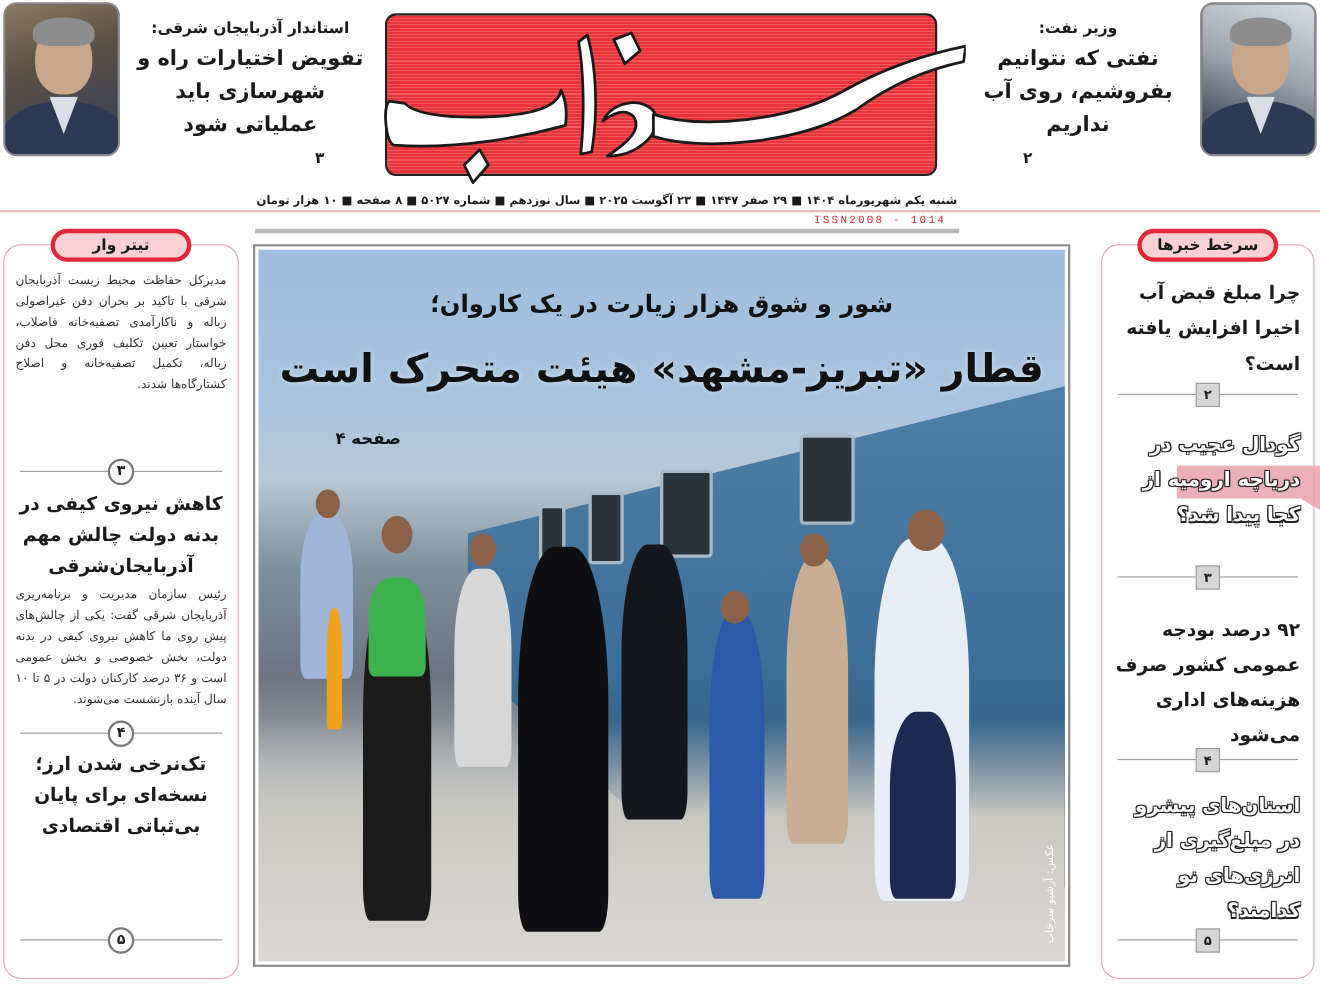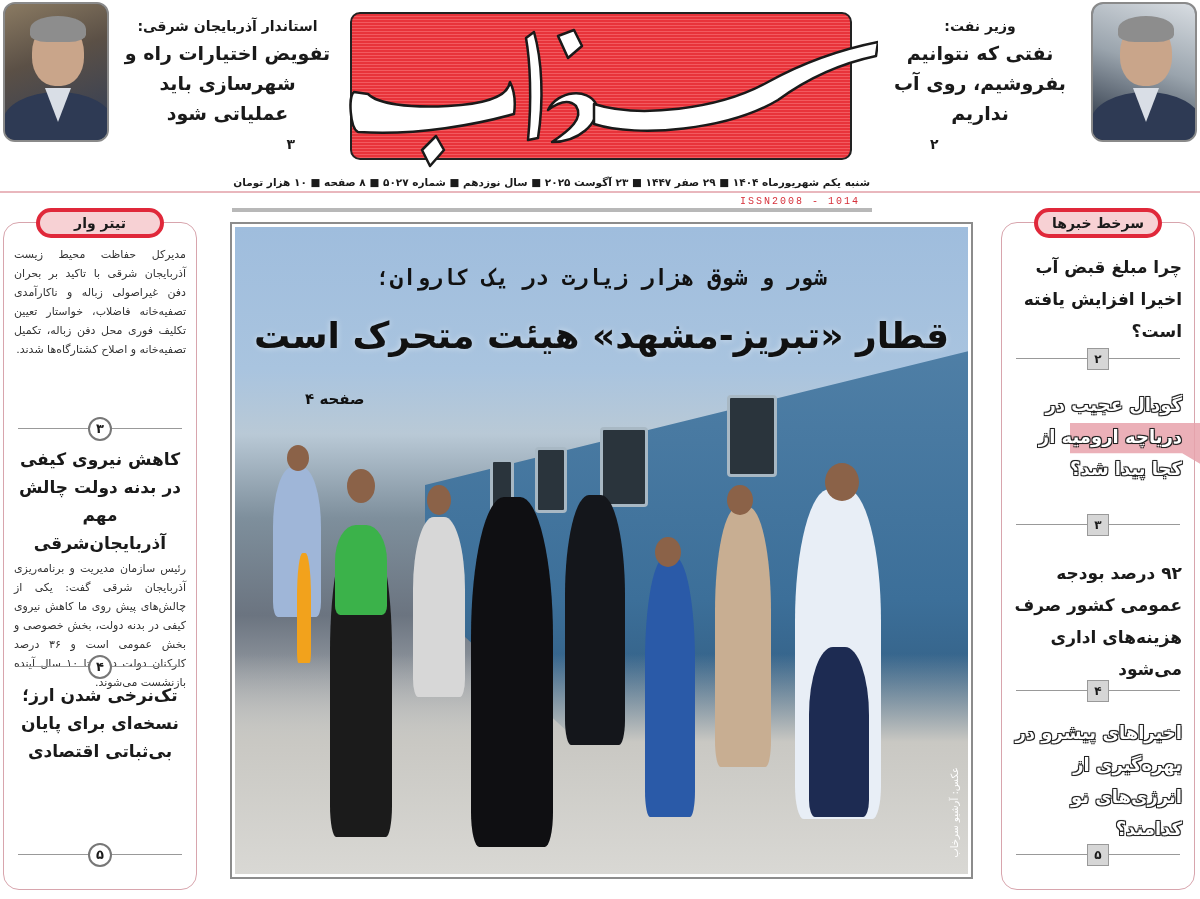--- a/index.html
+++ b/index.html
@@ -32,21 +32,21 @@
   .logo-box svg { position: absolute; left: -14px; top: -14px; }
 
   .dateline { position: absolute; left: 350px; top: 176px; width: 520px; font-size: 10.5px; font-weight: bold; text-align: right; white-space: nowrap; }
   .rule-top { position: absolute; left: 0; right: 0; top: 191px; height: 2px; background: #e9b7bd; }
   .url { position: absolute; left: 348px; top: 196px; font-family: Liberation Mono, monospace; font-size: 9px; color: #d6303a; letter-spacing: 3px; direction: ltr; margin-top: 45px; }
   .issn { position: absolute; left: 740px; top: 196px; font-family: Liberation Mono, monospace; font-size: 10px; color: #d6303a; letter-spacing: 2px; direction: ltr; }
   .rule-bottom { position: absolute; left: 232px; top: 208px; width: 640px; height: 4px; background: #b8b8b8; }
 
   
   .sidebox { position: absolute; top: 222px; height: 668px; border: 1.5px solid #d8a5ad; border-radius: 16px; }
-  .sidebox.left { left: 3px; width: 194px; }
+  .sidebox.left { left: 3px; width: 214px; }
   .sidebox.right { right: 5px; width: 194px; }
   .box-tab { position: absolute; top: -15px; left: 50%; transform: translateX(-50%); width: 128px; height: 30px; border-radius: 16px;
     background: #f7d1d4; border: 4px solid #e0283a; text-align: center; font-weight: bold; font-size: 14px; line-height: 22px; color: #1a1a1a; }
 
   .story { position: absolute; left: 0; right: 0; padding: 0 10px; text-align: center; }
   .story .h { font-weight: bold; font-size: 17px; line-height: 28px; }
   .story .p { font-size: 11px; line-height: 19px; text-align: justify; color: #333; margin-top: 2px; }
   .divider { position: absolute; left: 14px; right: 14px; height: 24px; }
   .divider .line { position: absolute; left: 0; right: 0; top: 11px; height: 1px; background: #999; }
   .divider .circ { position: absolute; left: 50%; top: 0; transform: translateX(-50%); width: 24px; height: 24px; border: 2px solid #777; border-radius: 50%;
@@ -62,21 +62,21 @@
   .photo-frame { position: absolute; left: 230px; top: 222px; width: 743px; height: 657px; border: 2px solid #8c8c8c; }
   .photo { position: absolute; inset: 3px; overflow: hidden;
     background: linear-gradient(180deg, #9fbddd 0%, #a9c4df 22%, #b9c9d6 32%, #7e8f9c 45%, #6b7480 60%, #bfc2c4 80%, #d4d4d2 100%); }
   .train { position: absolute; left: 190px; top: 120px; width: 560px; height: 460px; background: linear-gradient(180deg, #4f7fa6 0%, #3c6f99 55%, #2a4e6d 100%);
     clip-path: polygon(0 30%, 100% 0, 100% 100%, 40% 100%, 0 55%); }
   .window { position: absolute; background: #2a343c; border: 3px solid #a8b8c4; border-radius: 4px; }
   .person { position: absolute; border-radius: 40% 40% 10% 10%; }
   .head2 { position: absolute; border-radius: 50%; background: #8b6248; }
   .platform { position: absolute; left: 0; right: 0; bottom: 0; height: 220px; background: linear-gradient(180deg, rgba(200,200,196,0) 0%, #c9c8c3 40%, #d9d8d4 100%); }
 
-  .photo-kicker { position: absolute; top: 38px; left: 0; right: 0; text-align: center; font-weight: bold; font-size: 22px; color: #111; font-family: Liberation Mono, monospace; }
+  .photo-kicker { position: absolute; top: 38px; left: 0; right: 0; text-align: center; font-weight: bold; font-size: 22px; color: #111; }
   .photo-title { position: absolute; top: 88px; left: 0; right: 0; text-align: center; font-weight: bold; font-size: 36px; color: #111;
     text-shadow: 0 0 6px rgba(255,255,255,.5); letter-spacing: 0; }
   .photo-page { position: absolute; top: 163px; left: 70px; font-weight: bold; font-size: 15px; color: #111; }
   .credit { position: absolute; right: 8px; bottom: 16px; writing-mode: vertical-rl; transform: rotate(180deg); font-size: 10px; color: #fff; }
 </style>
 </head>
 <body>
 
 <div class="portrait left">
   <div class="bg"></div>
@@ -203,18 +203,18 @@
     <div class="line"></div>
     <div class="sq">۳</div>
   </div>
 
   <div class="rstory" style="top:334px">۹۲ درصد بودجه عمومی کشور صرف هزینه‌های اداری می‌شود</div>
   <div class="divider" style="top:456px">
     <div class="line"></div>
     <div class="sq">۴</div>
   </div>
 
-  <div class="rstory outlined" style="top:494px">اخیرا‌های پیشرو در بهره‌گیری از انرژی‌های نو کدامند؟</div>
+  <div class="rstory outlined" style="top:494px">استان‌های پیشرو در مبلغ‌گیری از انرژی‌های نو کدامند؟</div>
   <div class="divider" style="top:620px">
     <div class="line"></div>
     <div class="sq">۵</div>
   </div>
 </div>
 
 </body></html>

